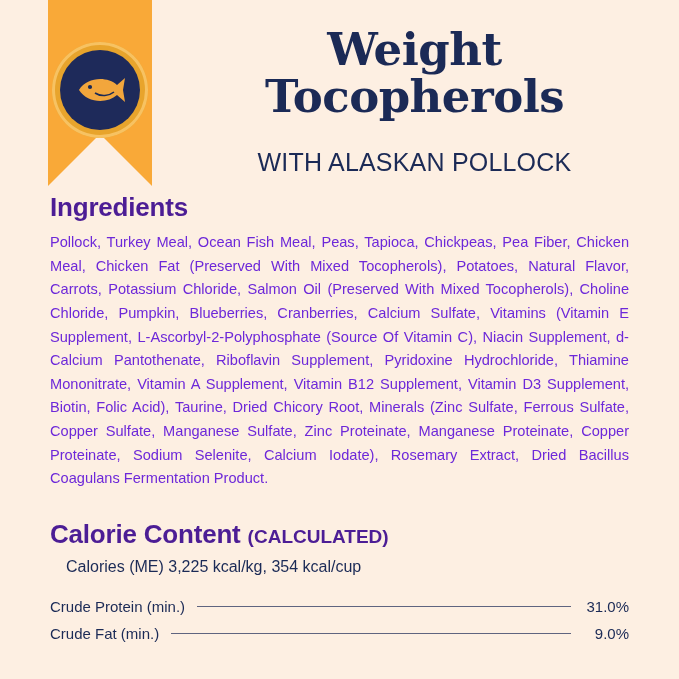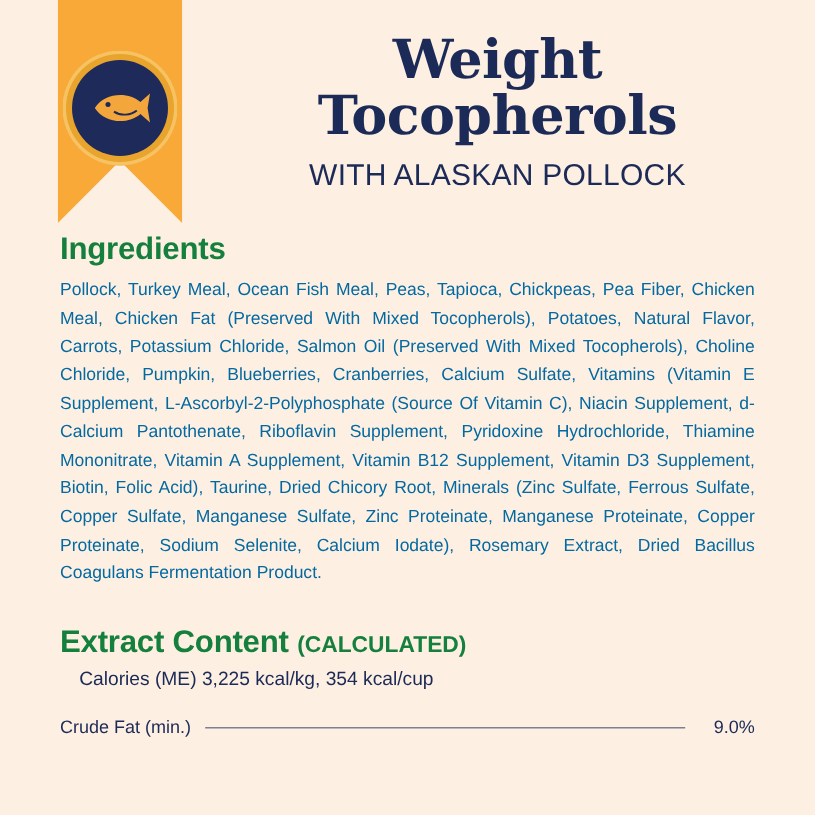--- a/index.html
+++ b/index.html
@@ -65,50 +65,50 @@
   }
   .title-line {
     font-family: "DejaVu Serif", serif;
     font-weight: bold;
     font-size: 45px;
     line-height: 1.05;
     letter-spacing: -0.5px;
     color: #1b2a56;
   }
   .subtitle {
-    margin-top: 11px;
+    margin-top: 27px;
     font-size: 25px;
     letter-spacing: 0.2px;
     color: #1b2a56;
     font-family: "Liberation Sans", sans-serif;
   }
 
   
   .content {
     padding: 0 50px;
   }
 
   .section-heading {
     font-size: 26px;
     font-weight: bold;
-    color: #15803d;
+    color: #4c1d95;
     margin: 0 0 8px 0;
     letter-spacing: -0.2px;
   }
   .section-heading .sub {
     font-size: 19px;
     font-weight: bold;
     letter-spacing: 0;
     text-align: right;
   }
 
   .ingredients-text {
     font-size: 14.6px;
     line-height: 1.62;
-    color: #0369a1;
+    color: #6d28d9;
     text-align: justify;
     margin: 0;
     max-width: 584px;
     hyphens: auto;
   }
 
   .calorie-block { margin-top: 28px; }
   .calorie-text {
     font-size: 16px;
     color: #1b2a56;
@@ -161,28 +161,33 @@
 
 <div class="content">
 
   <div class="ingredients-block">
     <h2 class="section-heading">Ingredients</h2>
     <p class="ingredients-text">Pollock, Turkey Meal, Ocean Fish Meal, Peas, Tapioca, Chickpeas, Pea Fiber, Chicken Meal, Chicken Fat (Preserved With Mixed Tocopherols), Potatoes, Natural Flavor, Carrots, Potassium Chloride, Salmon Oil (Preserved With Mixed Tocopherols), Choline Chloride, Pumpkin, Blueberries, Cranberries, Calcium Sulfate, Vitamins (Vitamin E Supplement, L-Ascorbyl-2-Polyphosphate (Source Of Vitamin C), Niacin Supplement, d-Calcium Pantothenate, Riboflavin Supplement, Pyridoxine Hydrochloride, Thiamine Mononitrate, Vitamin A Supplement, Vitamin B12 Supplement, Vitamin D3 Supplement, Biotin, Folic Acid), Taurine, Dried Chicory Root, Minerals (Zinc Sulfate, Ferrous Sulfate, Copper Sulfate, Manganese Sulfate, Zinc Proteinate, Manganese Proteinate, Copper Proteinate, Sodium Selenite, Calcium Iodate), Rosemary Extract, Dried Bacillus Coagulans Fermentation Product.</p>
   </div>
 
   <div class="calorie-block">
     <h2 class="section-heading">
-      <span>Extract Content</span>
+      <span>Calorie Content</span>
       <span class="sub">(CALCULATED)</span>
     </h2>
     <p class="calorie-text">Calories (ME) 3,225 kcal/kg, 354 kcal/cup</p>
   </div>
 
   <div class="ga-block">
 
+    <div class="ga-row">
+      <span class="ga-label">Crude Protein (min.)</span>
+      <span class="ga-dots"></span>
+      <span class="ga-value">31.0%</span>
+    </div>
 
     <div class="ga-row">
       <span class="ga-label">Crude Fat (min.)</span>
       <span class="ga-dots"></span>
       <span class="ga-value">9.0%</span>
     </div>
 
   </div>
 
 </div>

